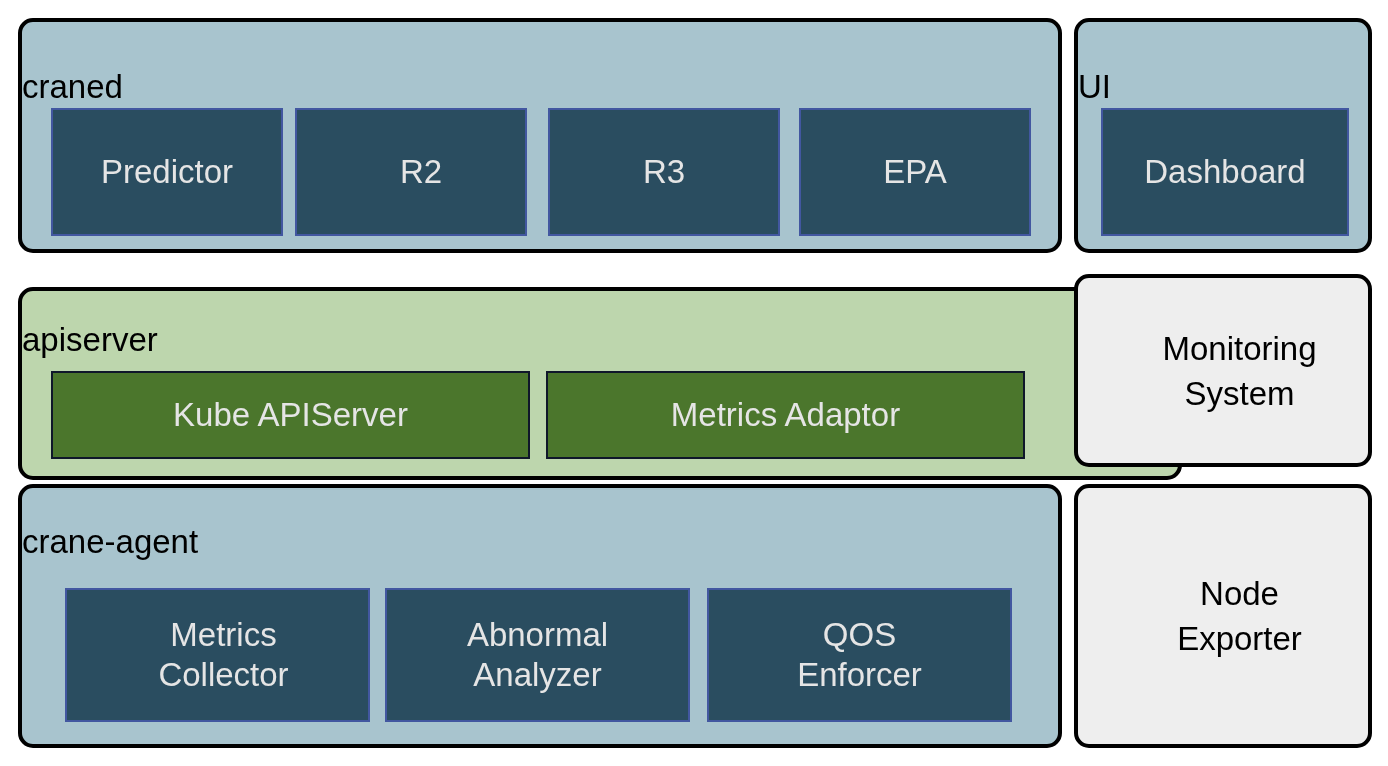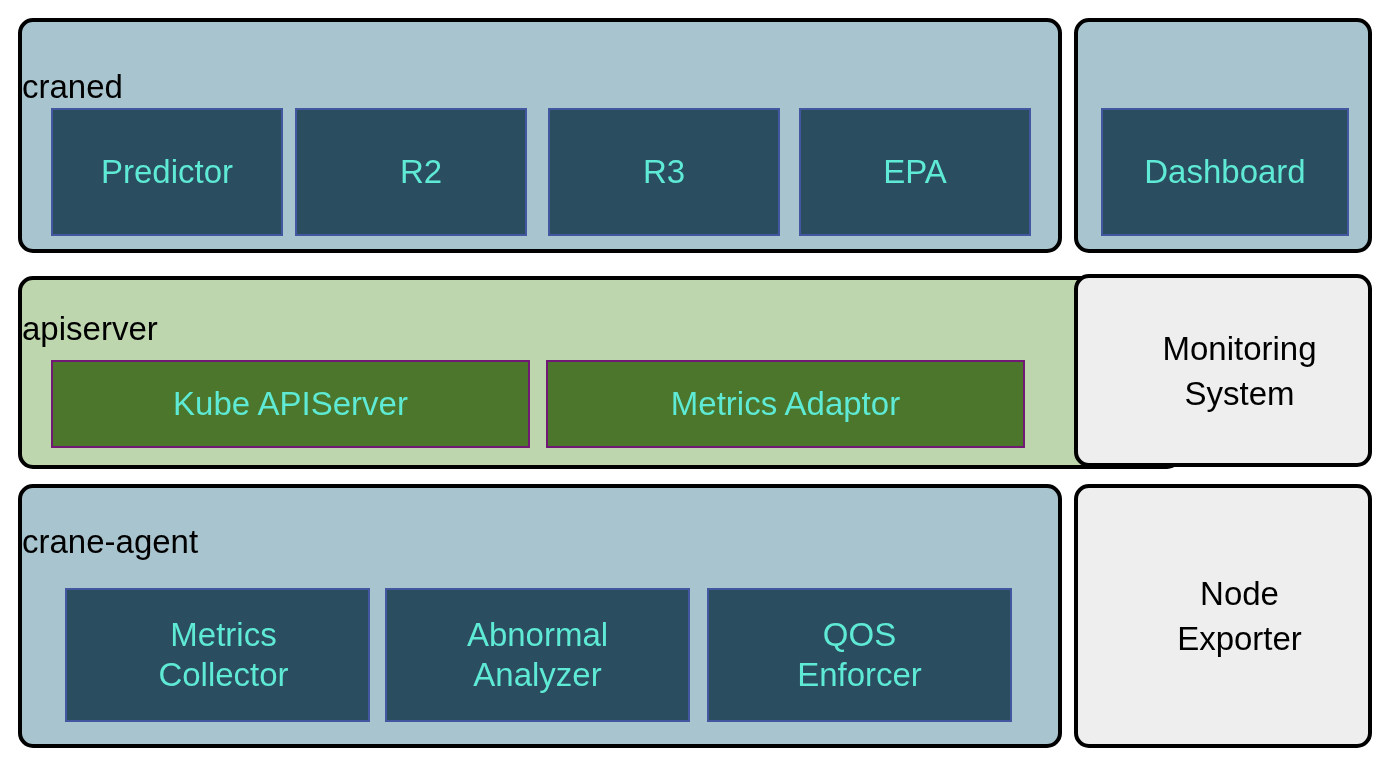--- a/index.html
+++ b/index.html
@@ -45,32 +45,32 @@
   }
 
   
   .box {
     position: absolute;
     box-sizing: border-box;
     display: flex;
     align-items: center;
     justify-content: center;
     text-align: center;
-    color: #5eead4;
+    color: #e5e5e5;
     font-size: 33px;
     line-height: 40px;
     font-weight: 400;
   }
   .box.dark {
     background: #2a4d60;
     border: 2px solid #4257a0;
   }
   .box.greenbox {
     background: #4b762c;
-    border: 2px solid #701a75;
+    border: 2px solid #0f172a;
   }
   .box span { display: block; }
 
   
   .panel-centered-label {
     position: absolute;
     left: 0;
     right: 0;
     top: 50%;
     transform: translateY(-50%);
@@ -101,27 +101,28 @@
     <div class="box dark" style="left:526px; top:86px; width:232px; height:128px;">
       <span>R3</span>
     </div>
 
     <div class="box dark" style="left:777px; top:86px; width:232px; height:128px;">
       <span>EPA</span>
     </div>
   </div>
 
   <div class="panel blue" style="left:1074px; top:18px; width:298px; height:235px;">
+    <div class="panel-title" style="top:46px;">UI</div>
 
     <div class="box dark" style="left:23px; top:86px; width:248px; height:128px;">
       <span>Dashboard</span>
     </div>
   </div>
 
-  <div class="panel green" style="left:18px; top:276px; width:1164px; height:193px;">
+  <div class="panel green" style="left:18px; top:287px; width:1164px; height:193px;">
     <div class="panel-title" style="top:30px;">apiserver</div>
 
     <div class="box greenbox" style="left:29px; top:80px; width:479px; height:88px;">
       <span>Kube APIServer</span>
     </div>
 
     <div class="box greenbox" style="left:524px; top:80px; width:479px; height:88px;">
       <span>Metrics Adaptor</span>
     </div>
   </div>

